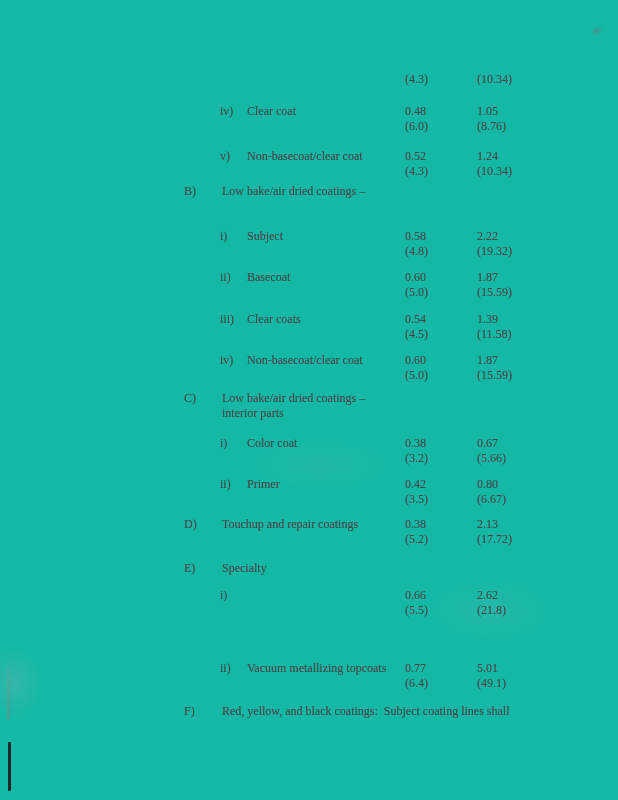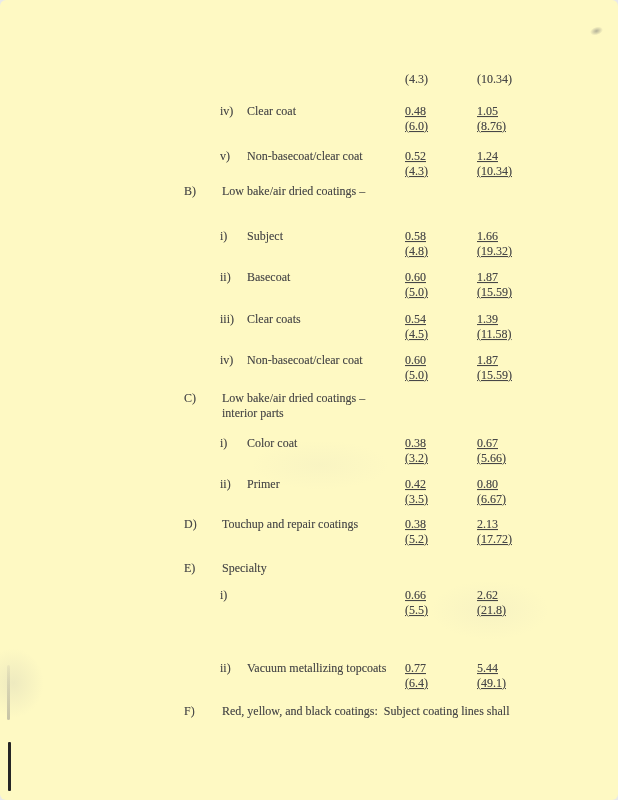--- a/index.html
+++ b/index.html
@@ -1,36 +1,35 @@
 <!DOCTYPE html>
 <html><head>
 <meta charset="utf-8">
 <style>
   html,body{margin:0;padding:0;background:#e9e9e9;}
   .page{
     position:relative;
     width:618px;height:800px;
     margin:0 auto;
-    background:#fef9c3;
+    background:#14b8a6;
     font-family:"Liberation Serif", serif;
     font-size:12px;
     color:#474747;
     text-shadow:0 0.2px 0.6px rgba(70,70,70,0.38);
     overflow:hidden;
-    border-radius:6px;
   }
   .row{position:absolute;left:0;width:100%;height:32px;}
   .c{position:absolute;top:0;line-height:15px;white-space:nowrap;}
   .letter{left:184px;}
   .num{left:220px;}
   .label{left:247px;}
   .stitle{left:222px;}
   .v1{left:405px;}
   .v2{left:477px;}
-  .vcell div{line-height:15px;text-decoration:underline;}
+  .vcell div{line-height:15px;}
   .pre{white-space:pre;}
   .pagenum{left:306px;}
   
   .patch-bl{position:absolute;left:0;top:648px;width:44px;height:70px;
     background:radial-gradient(ellipse at 30% 50%, rgba(175,175,175,0.20), rgba(175,175,175,0) 70%);}
   .mark-faint{position:absolute;left:7px;top:665px;width:3px;height:55px;border-radius:2px;
     background:linear-gradient(to bottom, rgba(150,150,150,0.12), rgba(130,130,130,0.45));}
   .mark-dark{position:absolute;left:8px;top:742px;width:3px;height:49px;border-radius:1px;
     background:#262626;}
   .smudge-tr{position:absolute;left:590px;top:27px;width:13px;height:8px;transform:rotate(-18deg);
@@ -91,21 +90,21 @@
   </div>
 
   <div class="row" style="top:229px">
     <span class="c num">i)</span>
     <span class="c label">Subject</span>
     <span class="c v1 vcell">
       <div>0.58</div>
       <div>(4.8)</div>
     </span>
     <span class="c v2 vcell">
-      <div>1.66</div>
+      <div>2.22</div>
       <div>(19.32)</div>
     </span>
   </div>
 
   <div class="row" style="top:270px">
     <span class="c num">ii)</span>
     <span class="c label">Basecoat</span>
     <span class="c v1 vcell">
       <div>0.60</div>
       <div>(5.0)</div>
@@ -207,21 +206,21 @@
   </div>
 
   <div class="row" style="top:661px">
     <span class="c num">ii)</span>
     <span class="c label">Vacuum metallizing topcoats</span>
     <span class="c v1 vcell">
       <div>0.77</div>
       <div>(6.4)</div>
     </span>
     <span class="c v2 vcell">
-      <div>5.44</div>
+      <div>5.01</div>
       <div>(49.1)</div>
     </span>
   </div>
 
   <div class="row" style="top:704px">
     <span class="c letter">F)</span>
     <span class="c stitle pre">Red, yellow, and black coatings:  Subject coating lines shall</span>
   </div>
 
 

